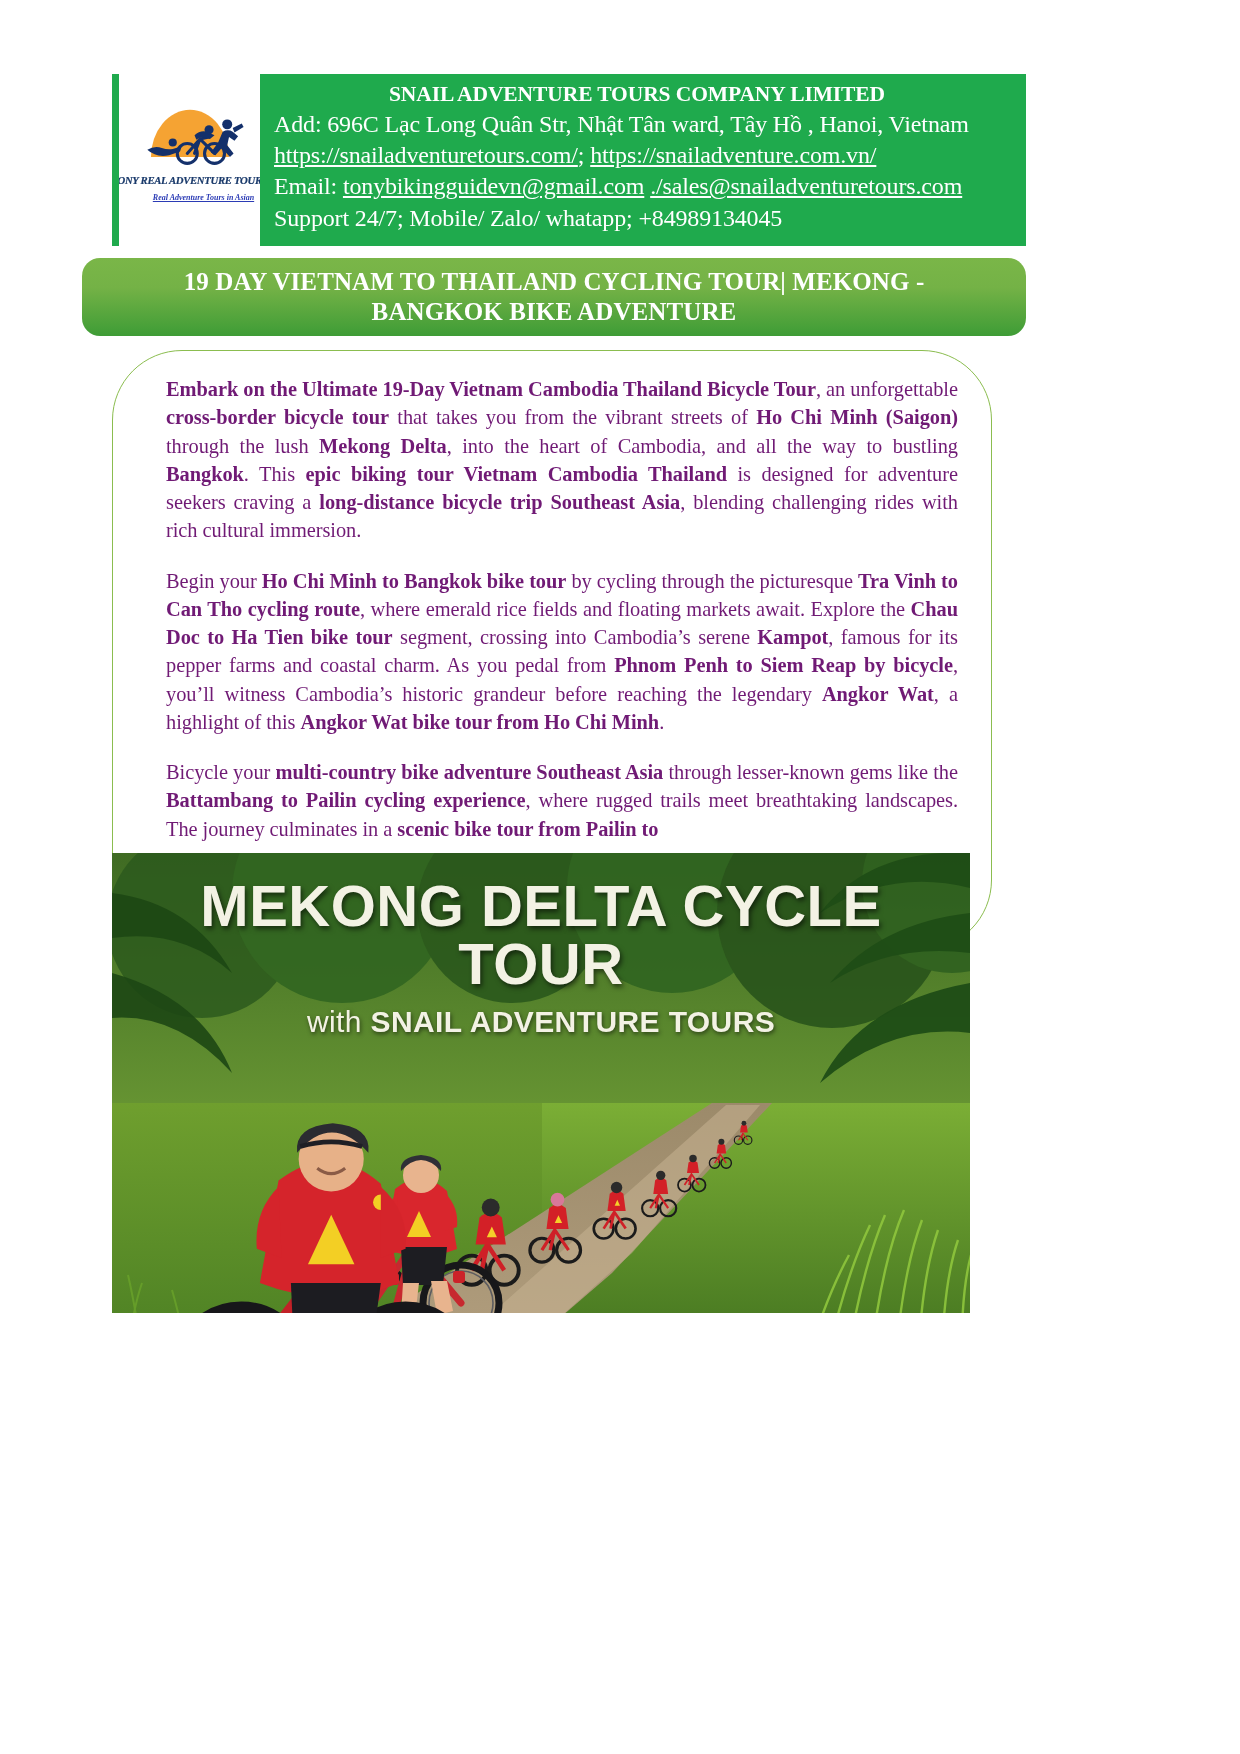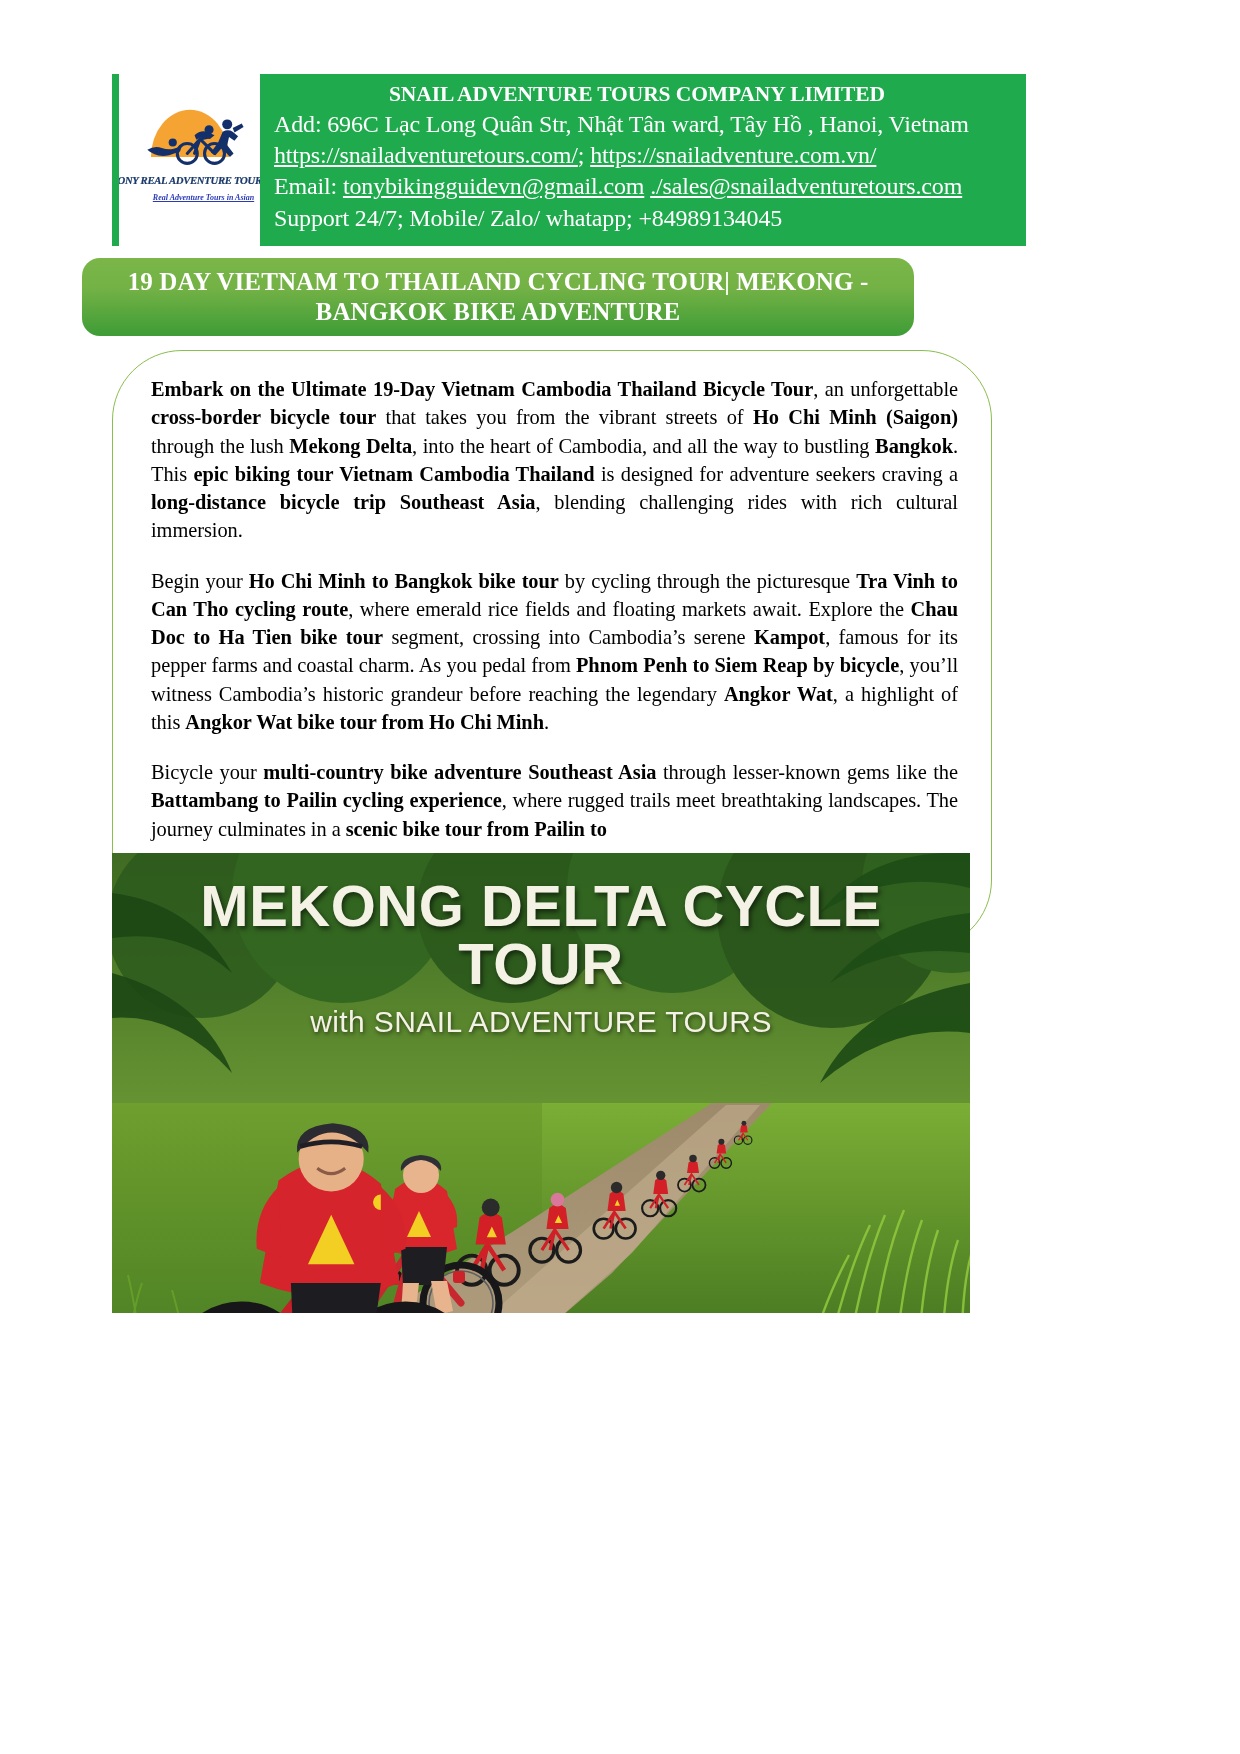--- a/index.html
+++ b/index.html
@@ -81,21 +81,21 @@
   }
   .hdr-line a, .hdr-link {
     color: #ffffff;
     text-decoration: underline;
   }
 
   
   .title-banner {
     position: absolute;
     left: 82px; top: 258px;
-    width: 832px; height: 78px;
+    width: 944px; height: 78px;
     border-radius: 18px;
     background: linear-gradient(180deg, #7ab648 0%, #74b246 38%, #3e9c36 100%);
     color: #ffffff;
     display: flex;
     align-items: center;
     justify-content: center;
     text-align: center;
     padding: 0 36px;
   }
   .title-banner span {
@@ -113,25 +113,25 @@
     border: 1.6px solid #8bbd4f;
     border-radius: 70px 70px 70px 70px;
     background: #ffffff;
     padding: 24px 0 0 0;
     overflow: hidden;
   }
   .body-inner {
     padding: 0 33px 0 38px;
   }
   .para {
-    color: #000000;
+    color: #701a75;
     font-size: 20.4px;
     line-height: 1.385;
     text-align: justify;
-    margin: 0 0 22px 0;
+    margin: 0 0 22px 15px;
     letter-spacing: -0.05px;
   }
   .para b { font-weight: bold; }
 
   
   .photo {
     position: absolute;
     left: 112px; top: 853px;
     width: 858px; height: 460px;
     overflow: hidden;
@@ -156,21 +156,21 @@
   }
   .ov-sub {
     display: block;
     margin-top: 12px;
     font-family: "Liberation Sans", sans-serif;
     font-size: 30px;
     color: #f3f2e4;
     letter-spacing: 0.4px;
     text-shadow: 1px 2px 4px rgba(0,0,0,.55);
   }
-  .ov-sub b { font-weight: normal; }
+  .ov-sub b { font-weight: bold; }
 </style>
 </head>
 <body>
 
 <div class="page">
 
   <div class="header-block">
 
     <div class="logo-cell">
       <svg class="logo-mark" viewBox="0 0 130 100">

